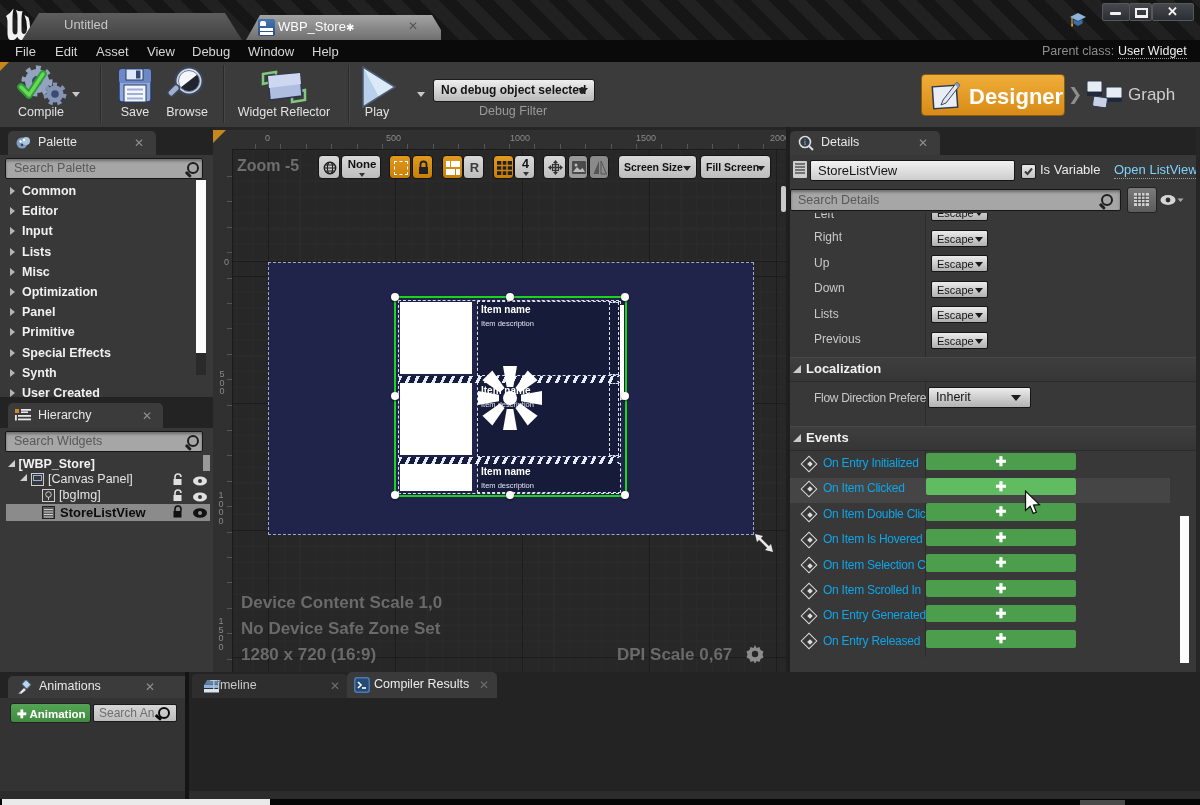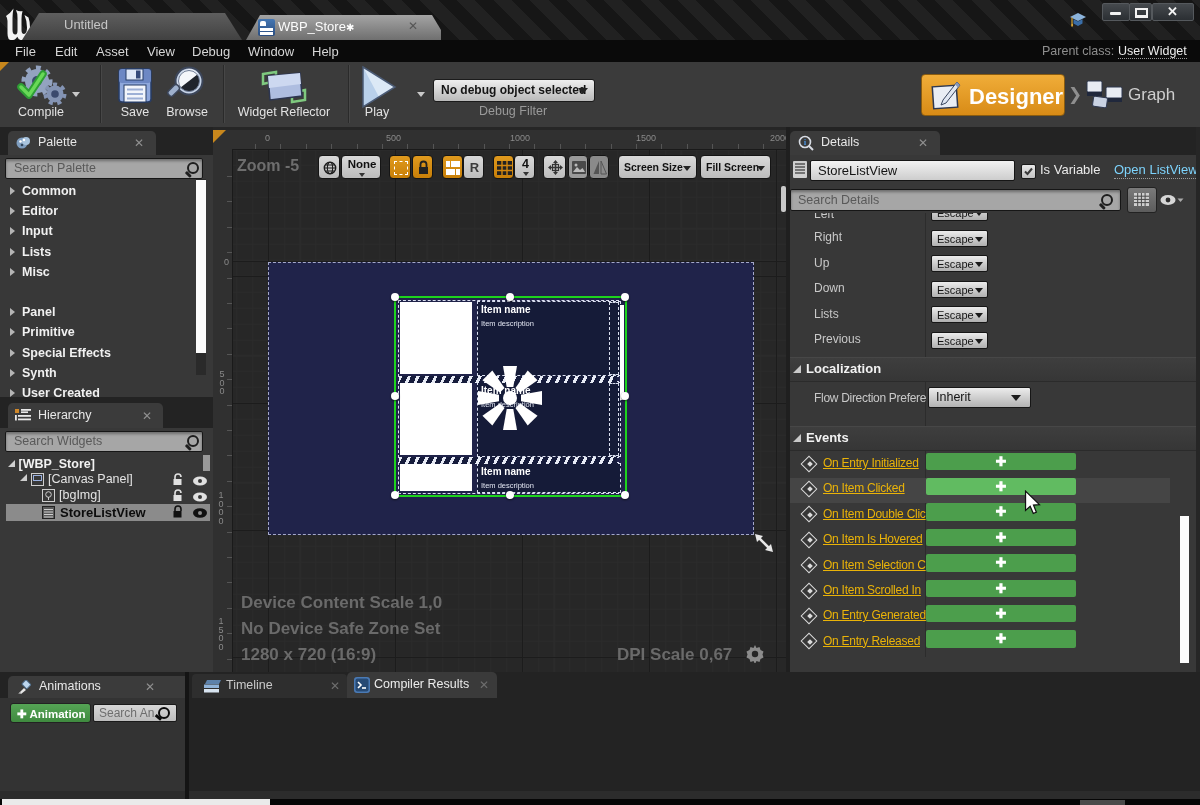--- a/index.html
+++ b/index.html
@@ -38,21 +38,21 @@
 .proplabel{position:absolute;left:24px;font-size:12px;color:#c9c9c9;white-space:nowrap;}
 .escbtn{position:absolute;left:141px;width:57px;height:17px;background:linear-gradient(#ececec,#b0b0b0);border:1px solid #161616;border-radius:2px;box-sizing:border-box;}
 .escbtn .et{position:absolute;left:5px;top:2px;font-size:11px;color:#141414;}
 .escbtn .ec{position:absolute;right:4px;top:6px;width:0;height:0;border-top:5px solid #1a1a1a;border-left:4px solid transparent;border-right:4px solid transparent;}
 .sechdr{position:absolute;left:0;width:414px;height:23px;background:linear-gradient(#3e3e3e,#363636);border-top:1px solid #474747;border-bottom:1px solid #2b2b2b;}
 .sechdr .sh{position:absolute;left:16px;top:3px;font-size:13px;font-weight:bold;color:#f2f2f2;}
 .sechdr .str{position:absolute;left:3px;top:7px;width:0;height:0;border-bottom:8px solid #c9c9c9;border-left:8px solid transparent;}
 .evrow{position:absolute;left:0;width:380px;height:25px;}
 .evrow .dia{position:absolute;left:13px;top:5px;width:10px;height:10px;border:1.6px solid #dcdcdc;transform:rotate(45deg);background:#373737;}
 .evrow .dd{position:absolute;left:17.5px;top:9.5px;width:4px;height:4px;background:#dcdcdc;transform:rotate(45deg);}
-.evrow .el{position:absolute;left:33px;top:3.5px;font-size:12px;letter-spacing:-0.25px;color:#eab308;white-space:nowrap;max-width:104px;overflow:hidden;text-decoration:underline;}
+.evrow .el{position:absolute;left:33px;top:3.5px;font-size:12px;letter-spacing:-0.25px;color:#0ea5e9;white-space:nowrap;max-width:104px;overflow:hidden;}
 .evrow .plus{position:absolute;left:136px;top:0px;width:150px;height:17.5px;background:#4c9e4c;border-radius:2px;}
 .evrow .plus span{position:absolute;left:0;width:150px;text-align:center;top:1px;font-size:13px;font-weight:bold;color:#fff;}
 
 .logtext{font-family:"Liberation Mono",monospace;font-size:12px;color:#9f9f9f;letter-spacing:0.12px;}
 </style></head>
 <body>
 <div id="root">
   <div id="titlebar" class="a">
     <svg class="a" style="left:4px;top:8px" width="27" height="33" viewBox="0 0 27 33">
       <path fill="#f2f2f2" d="M2 8 Q6.5 5 9.5 0.5 Q8.5 5.5 8.5 10 L8.5 22 Q8.5 26.5 11.5 26.5 Q13.5 26.5 13.5 22.5 L13.5 10 Q13.5 5 12 2 Q15.5 4 18.5 3 Q17.5 7 17.5 11 L17.5 22 Q17.5 26 20 26 Q23 26 23 19.5 Q23 13 20.5 7 L24.5 9.5 Q26 14 26 19 Q26 27 22 30.5 Q19.5 32.7 16.5 32 Q14.3 31.4 13.3 28.8 Q11.3 32.3 7.5 32.3 Q3.5 32.3 3.5 25.5 L3.5 13 Q3.5 10 2 8 Z"></path>
@@ -350,20 +350,24 @@
           <div class="lbl">Editor</div>
         </div>
       <div class="palrow" style="top:88px;">
           <div class="tri"></div>
           <div class="lbl">Lists</div>
         </div>
       <div class="palrow" style="top:108px;">
           <div class="tri"></div>
           <div class="lbl">Misc</div>
         </div>
+      <div class="palrow" style="top:128px;">
+          <div class="tri"></div>
+          <div class="lbl">Optimization</div>
+        </div>
       <div class="palrow" style="top:148px;">
           <div class="tri"></div>
           <div class="lbl">Panel</div>
         </div>
       <div class="palrow" style="top:168px;">
           <div class="tri"></div>
           <div class="lbl">Primitive</div>
         </div>
       <div class="palrow" style="top:189px;">
           <div class="tri"></div>
@@ -619,21 +623,21 @@
         </div>
     </div>
     <div class="a" style="left:185px;top:0;width:4px;height:119px;background:#141414;"></div>
     <div class="a" style="left:189px;top:0;width:1011px;height:26px;background:#232323;">
       <div class="a" style="left:3px;top:2px;width:155px;height:24px;background:#2e2e2e;border-radius:4px 4px 0 0;">
         <svg class="a" style="left:12px;top:6px" width="18" height="13" viewBox="0 0 18 13">
           <path d="M3 0 L17 0 L15 4 L1 4 Z" fill="#5d82ab"></path>
           <rect x="0" y="4.5" width="15" height="3.5" fill="#8fb3d9"></rect>
           <rect x="0" y="9" width="15" height="3.5" fill="#d8e4f0"></rect>
         </svg>
-        <div class="a txt" style="left:34px;top:4px;font-size:12.5px;color:#c9c9c9;">Timeline</div>
+        <div class="a txt" style="left:18px;top:4px;font-size:12.5px;color:#c9c9c9;">Timeline</div>
         <div class="closex" style="left:138px;top:5px;color:#6e6e6e;">✕</div>
       </div>
       <div class="a" style="left:158px;top:0;width:150px;height:26px;background:#3a3a3a;border-radius:5px 5px 0 0;">
         <svg class="a" style="left:7px;top:5px" width="16" height="16" viewBox="0 0 16 16">
           <rect x="0" y="0" width="16" height="16" rx="3" fill="#4a7ab5"></rect>
             <rect x="1.5" y="1.5" width="13" height="13" rx="2" fill="#274a74"></rect>
           <path d="M4 5 L7 8 L4 11" fill="none" stroke="#fff" stroke-width="1.6"></path>
             <path d="M8 11 h4" stroke="#fff" stroke-width="1.6"></path>
         </svg>
         <div class="a txt" style="left:27px;top:5px;font-size:12.5px;color:#ececec;">Compiler Results</div>

